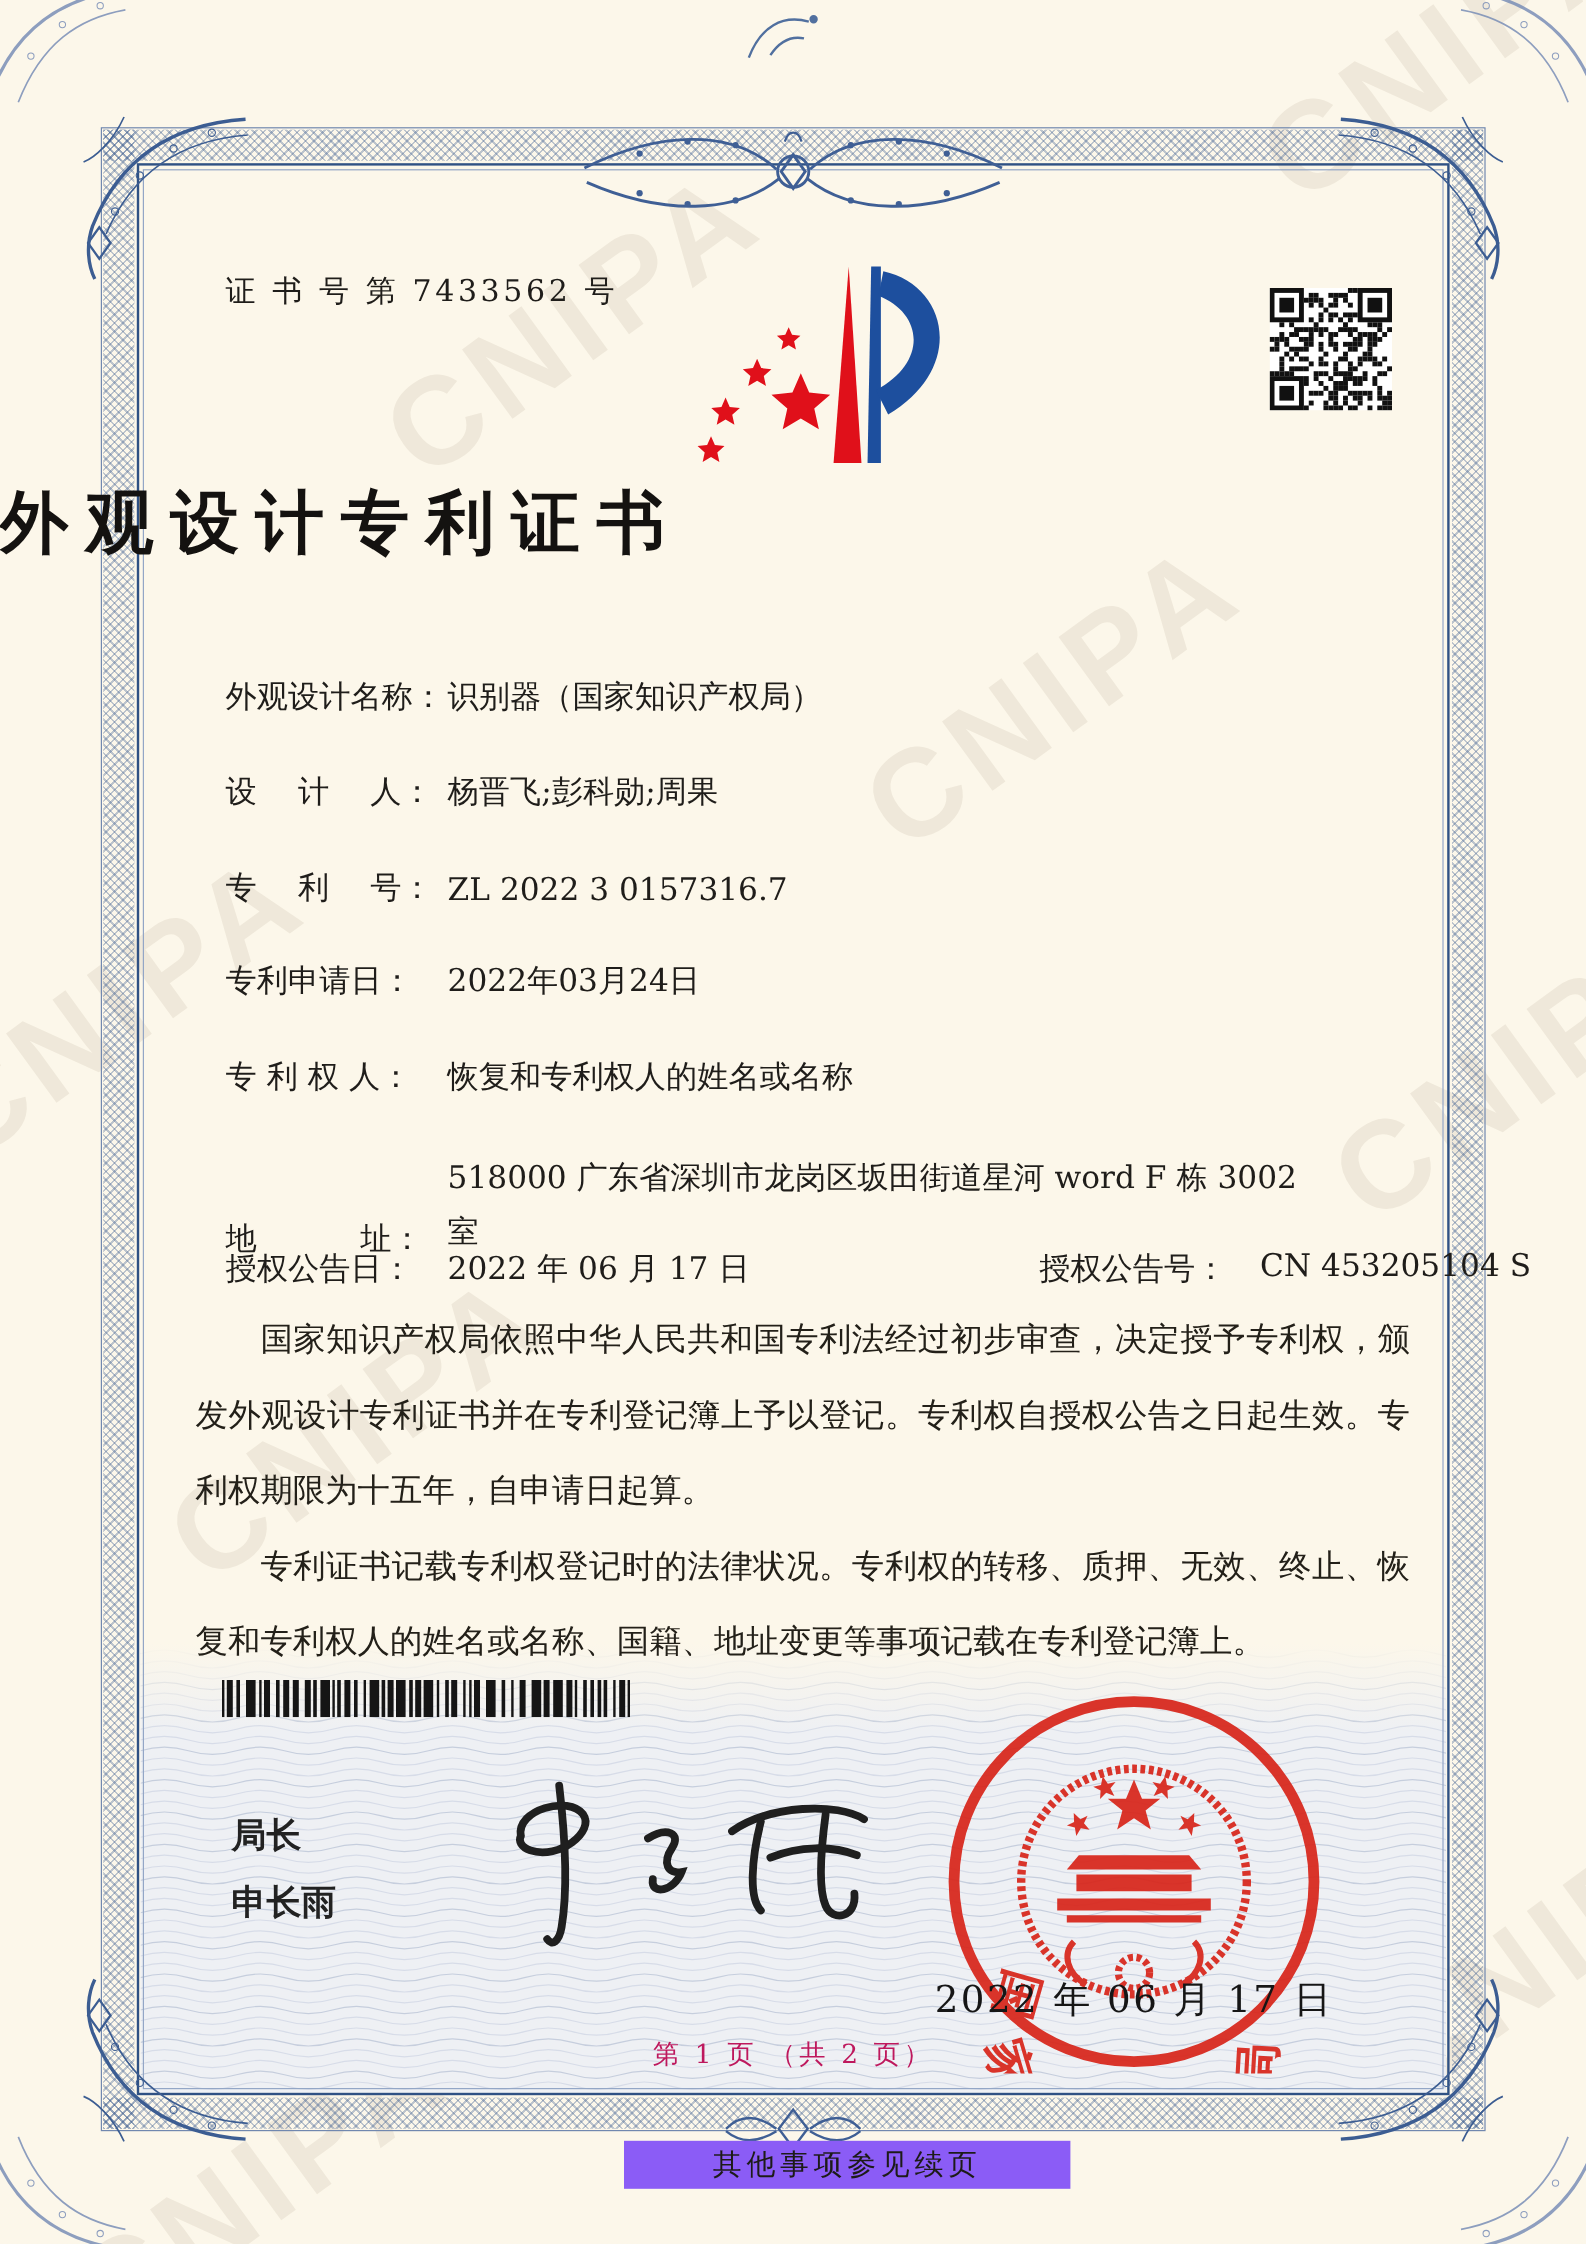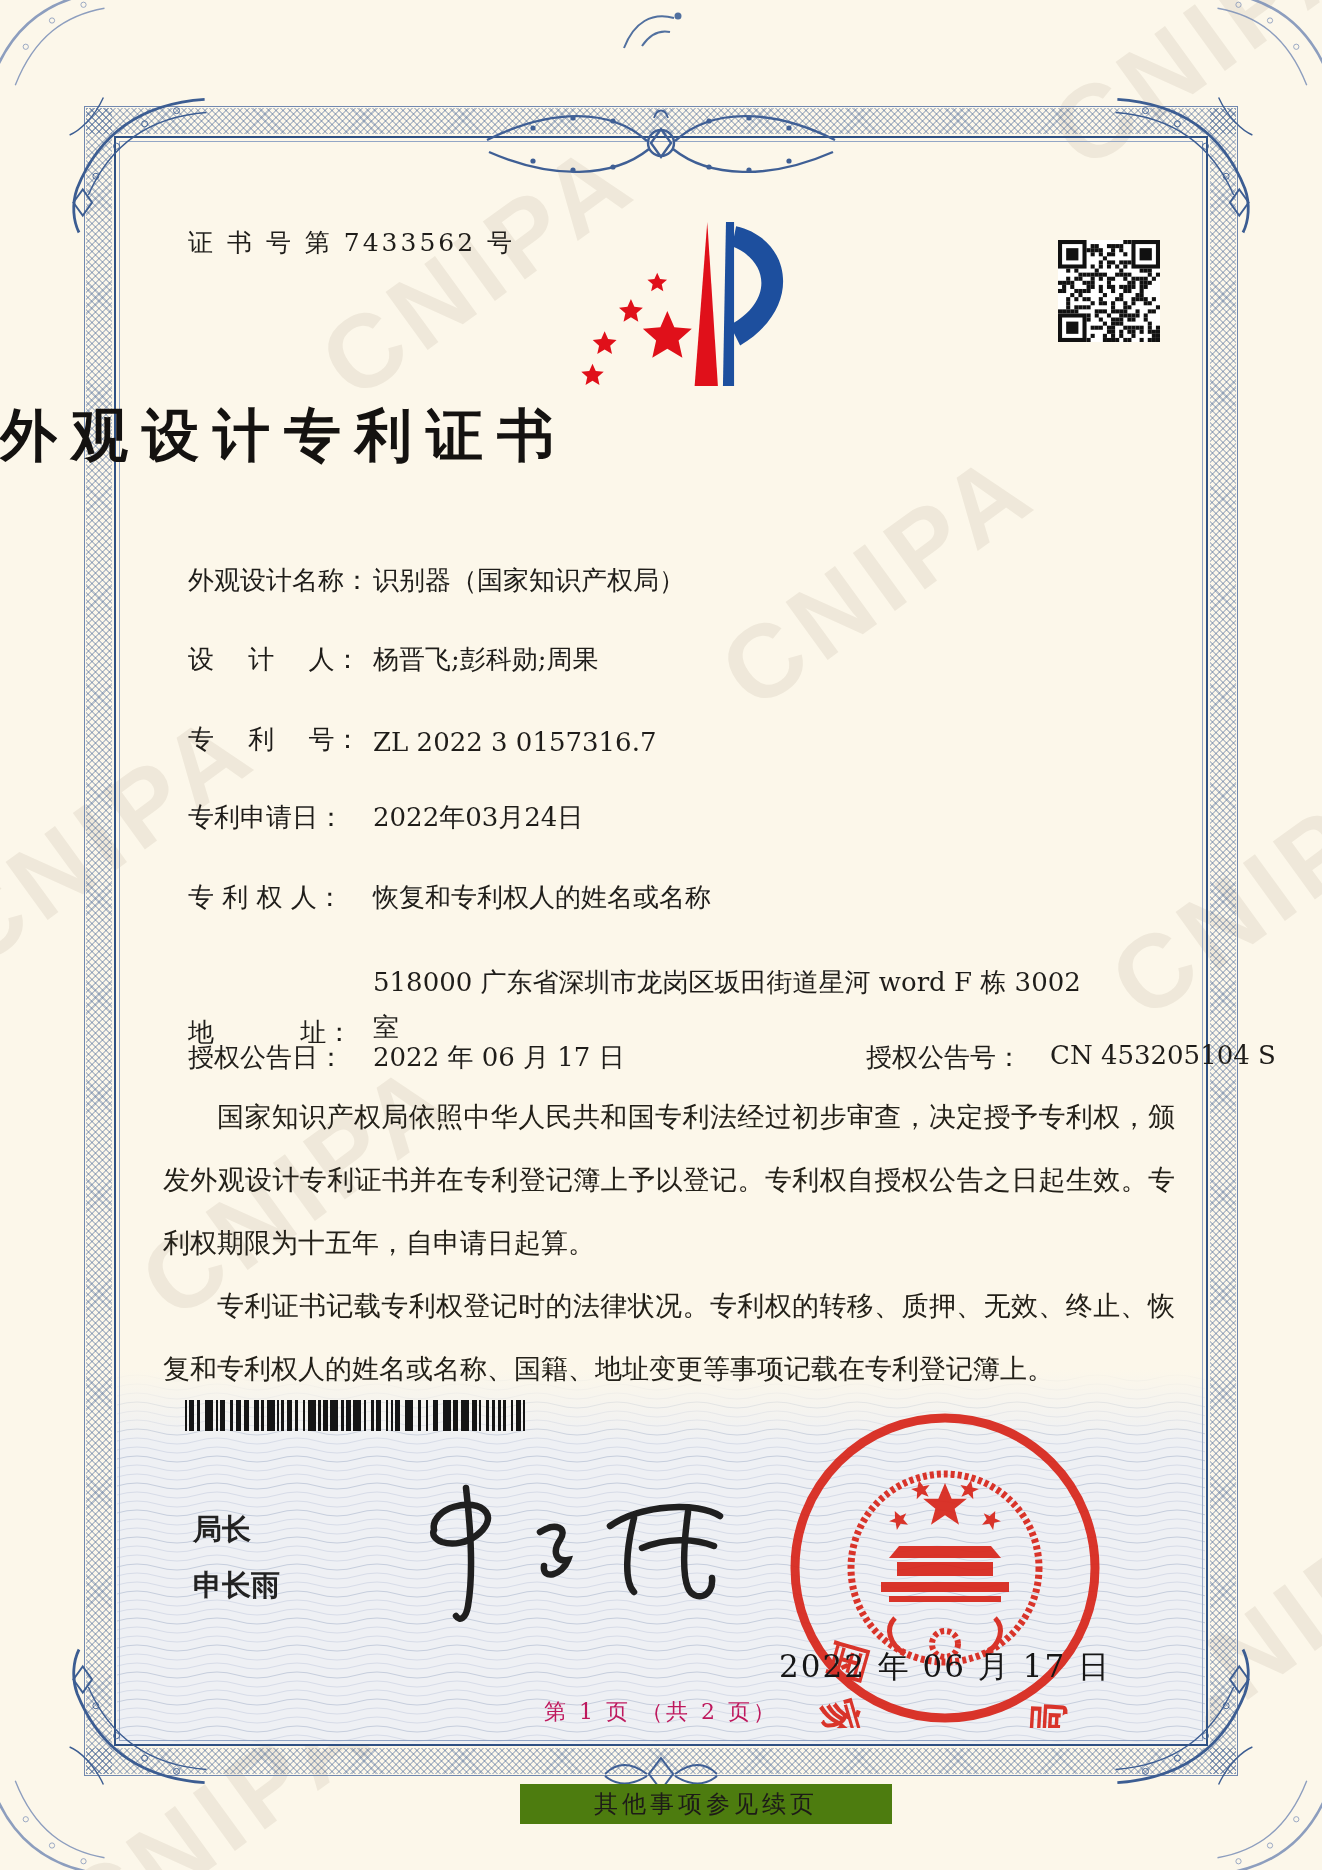--- a/index.html
+++ b/index.html
@@ -67,21 +67,21 @@
   .barcode{position:absolute;left:185px;top:1400px;z-index:5;}
   .sig-title{position:absolute;left:193px;top:1510px;font:600 29px "Liberation Sans","DejaVu Sans",sans-serif;z-index:5;color:#222;}
   .sig-name{position:absolute;left:193px;top:1566px;font:600 29px "Liberation Sans","DejaVu Sans",sans-serif;z-index:5;color:#222;}
   .signature{position:absolute;left:390px;top:1478px;z-index:5;}
   .seal-box{position:absolute;left:785px;top:1408px;width:320px;height:320px;z-index:5;}
   .seal-box svg{opacity:.93;}
   .seal-date{position:absolute;left:-14px;right:-14px;top:238px;text-align:center;
              font-size:31px;color:#161616;letter-spacing:2px;z-index:6;}
   .page-info{position:absolute;left:0;right:0;top:1697px;text-align:center;font-size:22px;
              letter-spacing:3px;z-index:5;color:#be185d;}
-  .note-box{position:absolute;left:520px;top:1784px;width:372px;height:40px;background:#4d7c0f;
+  .note-box{position:absolute;left:520px;top:1784px;width:372px;height:40px;background:#8b5cf6;
             z-index:5;display:flex;align-items:center;justify-content:center;}
   .note-text{font-size:24px;letter-spacing:4px;color:#1d1b18;}
 </style>
 </head>
 <body>
 
 <div class="page">
 
   <span class="wm" style="left:300px;top:210px">CNIPA</span>
   <span class="wm" style="left:1030px;top:-20px">CNIPA</span>

